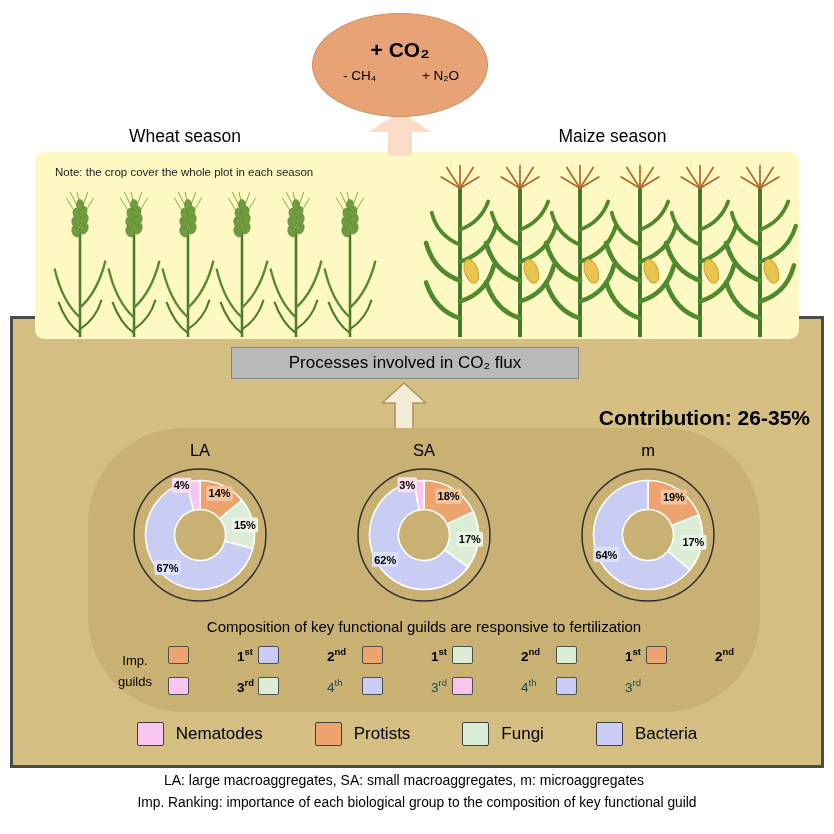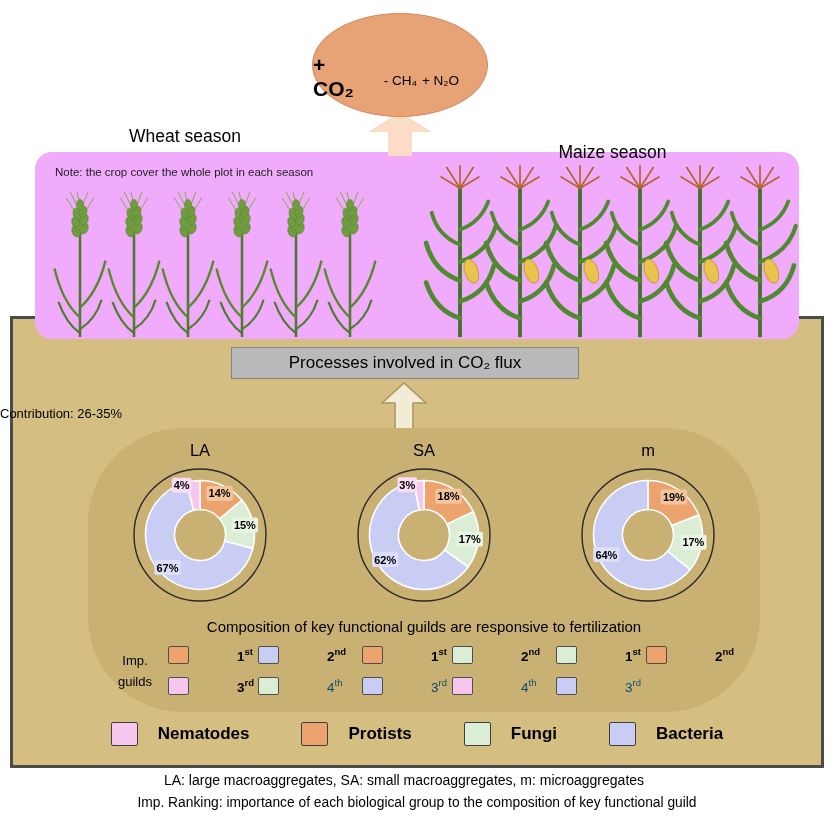--- a/index.html
+++ b/index.html
@@ -3,37 +3,37 @@
 <meta charset="utf-8">
 <style>
   html,body{margin:0;padding:0;background:#fff;}
   body{width:834px;height:834px;position:relative;font-family:"Liberation Sans",sans-serif;color:#000;overflow:hidden;}
   .abs{position:absolute;}
 
   
   #soil{left:10px;top:316px;width:808px;height:446px;background:#d4be82;border:3px solid #4b4b4b;z-index:1;}
 
   
-  #field{left:35px;top:152px;width:764px;height:187px;background:#f0abfc;border-radius:17px;z-index:2;}
+  #field{left:35px;top:152px;width:764px;height:187px;background:#fef9c3;border-radius:9px;z-index:2;}
   #field-note{left:20px;top:14px;font-size:11.5px;color:#222;}
 
   
-  #emissions{left:312px;top:13px;width:176px;height:104px;background:#e7a276;border:1px solid #d28d5f;border-radius:50%;z-index:4;display:flex;flex-direction:row;align-items:center;padding-top:24px;box-sizing:border-box;}
+  #emissions{left:312px;top:13px;width:176px;height:104px;background:#e7a276;border:1px solid #d28d5f;border-radius:50%;z-index:4;display:flex;flex-direction:column;align-items:center;padding-top:24px;box-sizing:border-box;}
   #co2-label{font-size:21px;font-weight:bold;}
   #sub-gases{width:100%;display:flex;justify-content:space-between;padding:6px 28px 0 30px;box-sizing:border-box;font-size:13.5px;}
 
   #arrow-co2{left:368px;top:112px;z-index:3;}
   .season-label{top:126px;font-size:17.5px;text-align:center;z-index:3;}
   #wheat-season{left:95px;width:180px;}
-  #maize-season{left:520px;width:185px;margin-top:16px;}
+  #maize-season{left:520px;width:185px;}
 
   
   #process-box{left:231px;top:347px;width:348px;height:32px;background:#b9b9b9;border:1.5px solid #858585;z-index:4;display:flex;align-items:center;justify-content:center;font-size:17px;box-sizing:border-box;}
   #arrow-process{left:381px;top:382px;z-index:3;}
-  #contribution{left:0;top:406px;width:810px;text-align:left;font-size:13px;font-weight:normal;z-index:5;}
+  #contribution{left:0;top:406px;width:810px;text-align:right;font-size:21px;font-weight:bold;z-index:5;}
 
   
   #guild-panel{left:88px;top:428px;width:672px;height:284px;background:#c9b173;border-radius:95px;z-index:3;}
   #charts-row{left:0;top:12px;width:672px;display:flex;justify-content:center;gap:74px;}
   .chart{width:150px;display:flex;flex-direction:column;align-items:center;}
   .chart-title{font-size:16.5px;height:20px;line-height:20px;}
   .chart svg{width:150px;height:150px;display:block;}
   #composition-note{left:0;top:190px;width:672px;text-align:center;font-size:15px;}
 
   
@@ -41,21 +41,21 @@
   #imp-label{left:14px;top:6px;width:66px;font-size:13px;line-height:21px;text-align:center;}
   .rank-group{position:absolute;top:0;width:185px;display:grid;grid-template-columns:90px 90px;row-gap:9px;}
   .rank-item{display:flex;align-items:center;gap:7px;height:22px;}
   .rank-swatch{width:21px;height:18px;border:1.6px solid #4e4e4e;border-radius:2px;box-sizing:border-box;flex:0 0 auto;}
   .rank-label{font-size:13.5px;font-weight:bold;margin-left:41px;}
   .rank-label sup{font-size:9.5px;}
   .rank-label.inactive{color:#0c4a6e;font-weight:400;}
 
   
   #legend{left:10px;top:722px;width:814px;display:flex;justify-content:center;gap:52px;z-index:4;}
-  .legend-item{display:flex;align-items:center;gap:20px;font-weight:bold;}
+  .legend-item{display:flex;align-items:center;gap:12px;}
   .legend-swatch{width:27px;height:24px;border:1.7px solid #3f3f3f;border-radius:2px;box-sizing:border-box;}
   .legend-label{font-size:17px;}
 
   #footer1{left:0;top:772px;width:808px;text-align:center;font-size:14px;}
   #footer2{left:0;top:795px;width:834px;text-align:center;font-size:13.8px;}
 </style>
 </head>
 <body>
 
 <svg width="0" height="0" style="position:absolute" aria-hidden="true">

